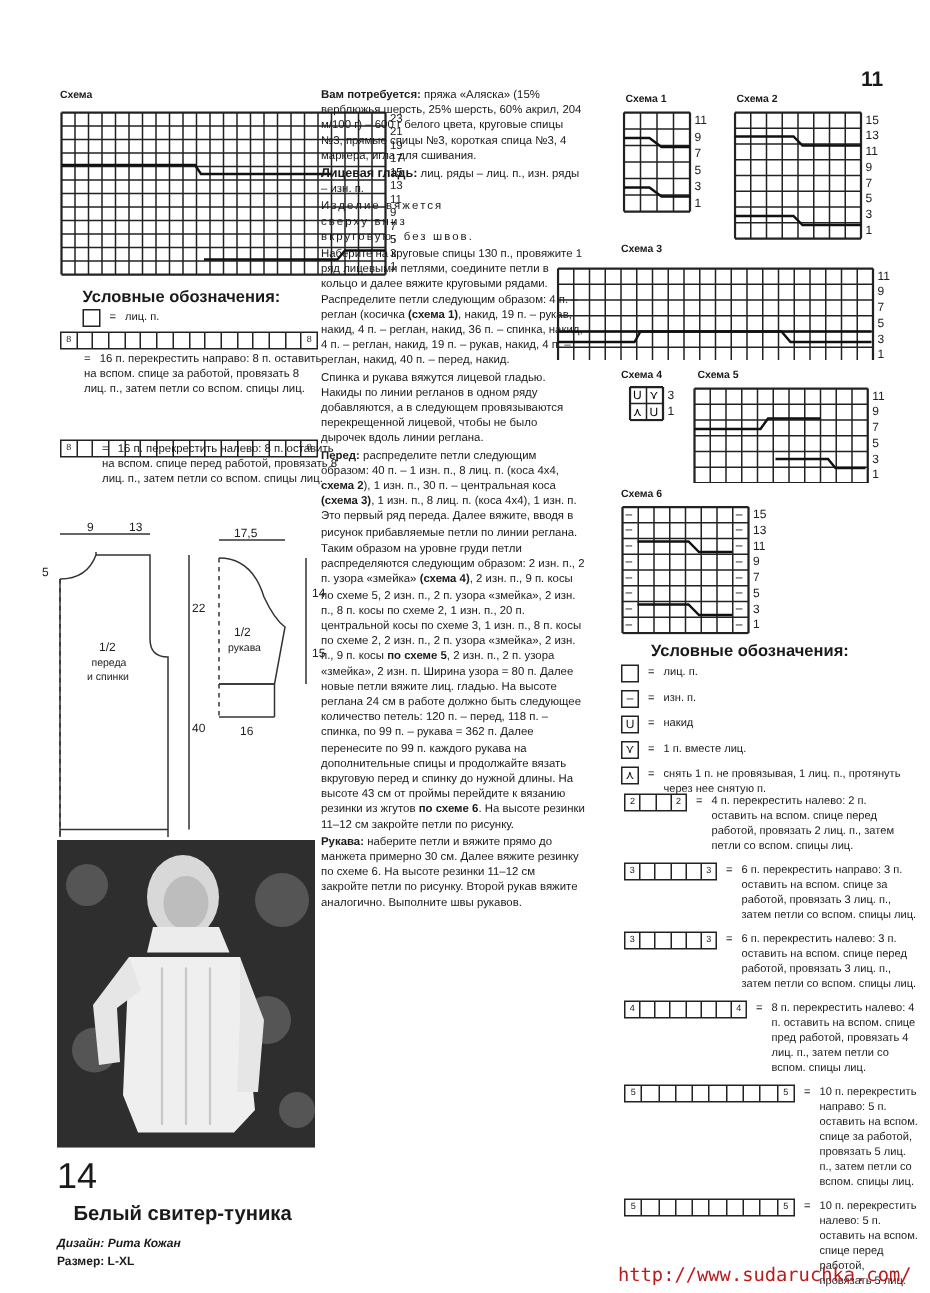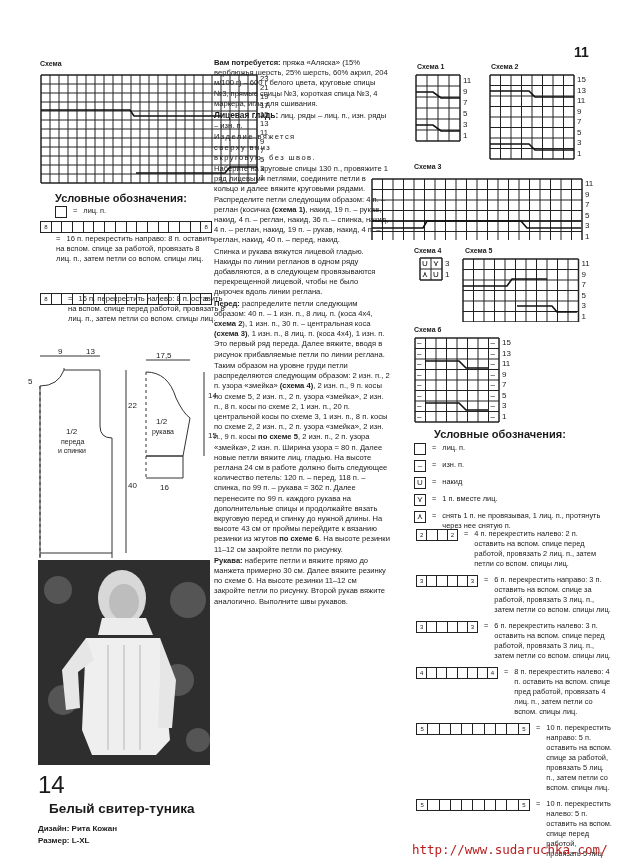--- a/index.html
+++ b/index.html
@@ -191,21 +191,21 @@
     <g stroke="#c8c8c8" stroke-width="1.5">
         <line x1="70" y1="85" x2="70" y2="190"></line>
         <line x1="86" y1="85" x2="86" y2="190"></line>
         <line x1="102" y1="85" x2="102" y2="190"></line>
       </g>
   </svg>
 </div>
 
 <div class="abs title-num" style="left:38px;top:771px;">14</div>
 <div class="abs title" style="left:49px;top:801px;">Белый свитер-туника</div>
-<div class="abs meta" style="left:38px;top:823px;"><span>Дизайн:</span> <span>Рита Кожан</span></div>
+<div class="abs meta" style="left:38px;top:823px;font-style:italic;"><span>Дизайн:</span> <span>Рита Кожан</span></div>
 <div class="abs meta" style="left:38px;top:835px;"><span>Размер:</span> <span>L-XL</span></div>
 
 <div class="abs txt" style="left:214px;top:58px;width:176px;">
   <p><b>Вам потребуется:</b> <span>пряжа «Аляска» (15% верблюжья шерсть, 25% шерсть, 60% акрил, 204 м/100 г) – 600 г белого цвета, круговые спицы №3, прямые спицы №3, короткая спица №3, 4 маркера, игла для сшивания.</span></p>
   <p><b style="font-size:8.4px;">Лицевая гладь:</b> <span>лиц. ряды – лиц. п., изн. ряды – изн. п.</span></p>
   <p style="letter-spacing:1.4px;width:108px;">Изделие вяжется сверху вниз вкруговую, без швов.</p>
   <p><span>Наберите на круговые спицы 130 п., провяжите 1 ряд лицевыми петлями, соедините петли в кольцо и далее вяжите круговыми рядами. Распределите петли следующим образом: 4 п. – реглан (косичка </span><b>(схема 1)</b><span>, накид, 19 п. – рукав, накид, 4 п. – реглан, накид, 36 п. – спинка, накид, 4 п. – реглан, накид, 19 п. – рукав, накид, 4 п. – реглан, накид, 40 п. – перед, накид.</span></p>
   <p>Спинка и рукава вяжутся лицевой гладью. Накиды по линии регланов в одном ряду добавляются, а в следующем провязываются перекрещенной лицевой, чтобы не было дырочек вдоль линии реглана.</p>
   <p><b>Перед:</b> <span>распределите петли следующим образом: 40 п. – 1 изн. п., 8 лиц. п. (коса 4х4, </span><b>схема 2</b><span>), 1 изн. п., 30 п. – центральная коса </span><b>(схема 3)</b><span>, 1 изн. п., 8 лиц. п. (коса 4х4), 1 изн. п. Это первый ряд переда. Далее вяжите, вводя в рисунок прибавляемые петли по линии реглана.</span></p>
   <p><span>Таким образом на уровне груди петли распределяются следующим образом: 2 изн. п., 2 п. узора «змейка» </span><b>(схема 4)</b><span>, 2 изн. п., 9 п. косы по схеме 5, 2 изн. п., 2 п. узора «змейка», 2 изн. п., 8 п. косы по схеме 2, 1 изн. п., 20 п. центральной косы по схеме 3, 1 изн. п., 8 п. косы по схеме 2, 2 изн. п., 2 п. узора «змейка», 2 изн. п., 9 п. косы </span><b>по схеме 5</b><span>, 2 изн. п., 2 п. узора «змейка», 2 изн. п. Ширина узора = 80 п. Далее новые петли вяжите лиц. гладью. На высоте реглана 24 см в работе должно быть следующее количество петель: 120 п. – перед, 118 п. – спинка, по 99 п. – рукава = 362 п. Далее перенесите по 99 п. каждого рукава на дополнительные спицы и продолжайте вязать вкруговую перед и спинку до нужной длины. На высоте 43 см от проймы перейдите к вязанию резинки из жгутов </span><b>по схеме 6</b><span>. На высоте резинки 11–12 см закройте петли по рисунку.</span></p>

